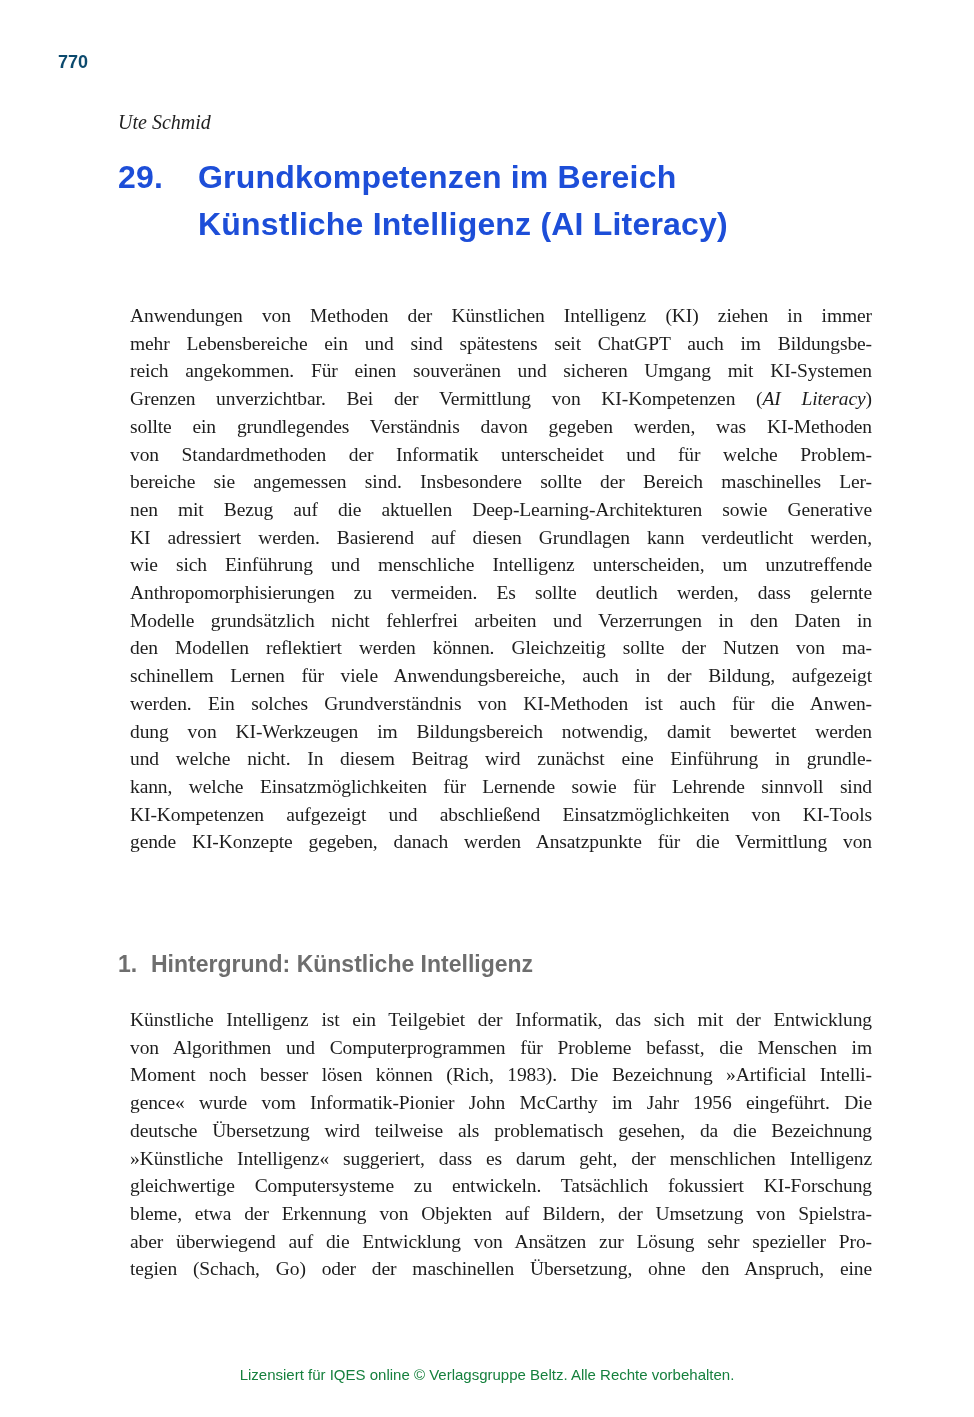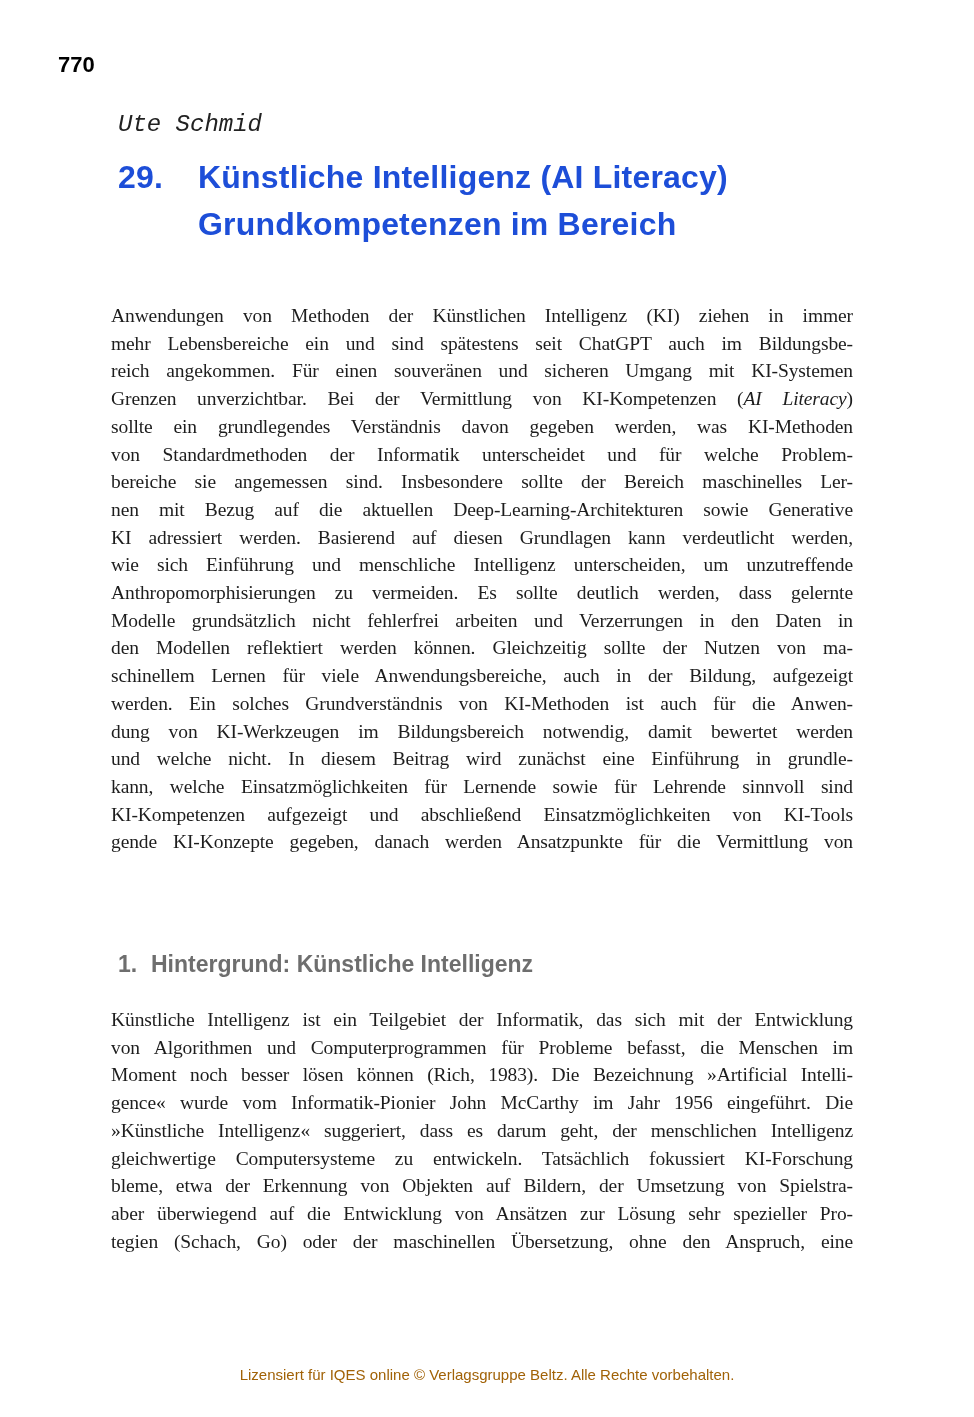--- a/index.html
+++ b/index.html
@@ -13,52 +13,52 @@
     font-family: "Liberation Serif", "DejaVu Serif", serif;
     color: #1d1d1d;
   }
 
   .page-number {
     position: absolute;
     left: 58px;
     top: 52px;
     font-family: "Liberation Sans", "DejaVu Sans", sans-serif;
     font-weight: bold;
-    font-size: 22px;
-    color: #000000;
+    font-size: 18px;
+    color: #0c4a6e;
   }
 
   .author {
     position: absolute;
     left: 118px;
     top: 111px;
-    font-family: Liberation Mono, monospace;
+    font-family: Liberation Serif, serif;
     font-style: italic;
-    font-size: 24px;
+    font-size: 20px;
     color: #222222;
   }
 
   .chapter-title {
     position: absolute;
     left: 118px;
     top: 154px;
     width: 742px;
     display: grid;
     grid-template-columns: 80px 1fr;
     font-family: "Liberation Sans", "DejaVu Sans", sans-serif;
     font-weight: bold;
     font-size: 32px;
     line-height: 47px;
     color: #1d4ed8;
     letter-spacing: 0.2px;
   }
 
   .text-block {
     position: absolute;
-    left: 111px;
+    left: 130px;
     width: 742px;
     font-size: 19.5px;
     line-height: 27.7px;
     letter-spacing: -0.1px;
     color: #1d1d1d;
   }
   .abstract  { top: 302px; }
   .body-para { top: 1006px; }
 
   .tline {
@@ -83,37 +83,37 @@
   }
 
   .footer {
     position: absolute;
     left: 0;
     top: 1366px;
     width: 974px;
     text-align: center;
     font-family: "Liberation Sans", "DejaVu Sans", sans-serif;
     font-size: 15px;
-    color: #a16207;
+    color: #15803d;
   }
 </style>
 </head>
 <body>
 
 <div class="page">
 
   <div class="page-number">770</div>
 
   <div class="author">Ute Schmid</div>
 
   <div class="chapter-title">
     <div>29.</div>
     <div>
+      <div>Grundkompetenzen im Bereich</div>
       <div>Künstliche Intelligenz (AI Literacy)</div>
-      <div>Grundkompetenzen im Bereich</div>
     </div>
   </div>
 
   <div class="text-block abstract">
       <div class="tline">Anwendungen von Methoden der Künstlichen Intelligenz (KI) ziehen in immer</div>
       <div class="tline">mehr Lebensbereiche ein und sind spätestens seit ChatGPT auch im Bildungsbe-</div>
       <div class="tline">reich angekommen. Für einen souveränen und sicheren Umgang mit KI-Systemen</div>
       <div class="tline">Grenzen unverzichtbar. Bei der Vermittlung von KI-Kompetenzen (<i>AI Literacy</i>)</div>
       <div class="tline">sollte ein grundlegendes Verständnis davon gegeben werden, was KI-Methoden</div>
       <div class="tline">von Standardmethoden der Informatik unterscheidet und für welche Problem-</div>
@@ -136,20 +136,21 @@
   <div class="section-heading">
     <div>1.</div>
     <div>Hintergrund: Künstliche Intelligenz</div>
   </div>
 
   <div class="text-block body-para">
       <div class="tline">Künstliche Intelligenz ist ein Teilgebiet der Informatik, das sich mit der Entwicklung</div>
       <div class="tline">von Algorithmen und Computerprogrammen für Probleme befasst, die Menschen im</div>
       <div class="tline">Moment noch besser lösen können (Rich, 1983). Die Bezeichnung »Artificial Intelli-</div>
       <div class="tline">gence« wurde vom Informatik-Pionier John McCarthy im Jahr 1956 eingeführt. Die</div>
+      <div class="tline">deutsche Übersetzung wird teilweise als problematisch gesehen, da die Bezeichnung</div>
       <div class="tline">»Künstliche Intelligenz« suggeriert, dass es darum geht, der menschlichen Intelligenz</div>
       <div class="tline">gleichwertige Computersysteme zu entwickeln. Tatsächlich fokussiert KI-Forschung</div>
       <div class="tline">bleme, etwa der Erkennung von Objekten auf Bildern, der Umsetzung von Spielstra-</div>
       <div class="tline">aber überwiegend auf die Entwicklung von Ansätzen zur Lösung sehr spezieller Pro-</div>
       <div class="tline">tegien (Schach, Go) oder der maschinellen Übersetzung, ohne den Anspruch, eine</div>
     </div>
 
   <div class="footer">Lizensiert für IQES online © Verlagsgruppe Beltz. Alle Rechte vorbehalten.</div>
 
 </div>

